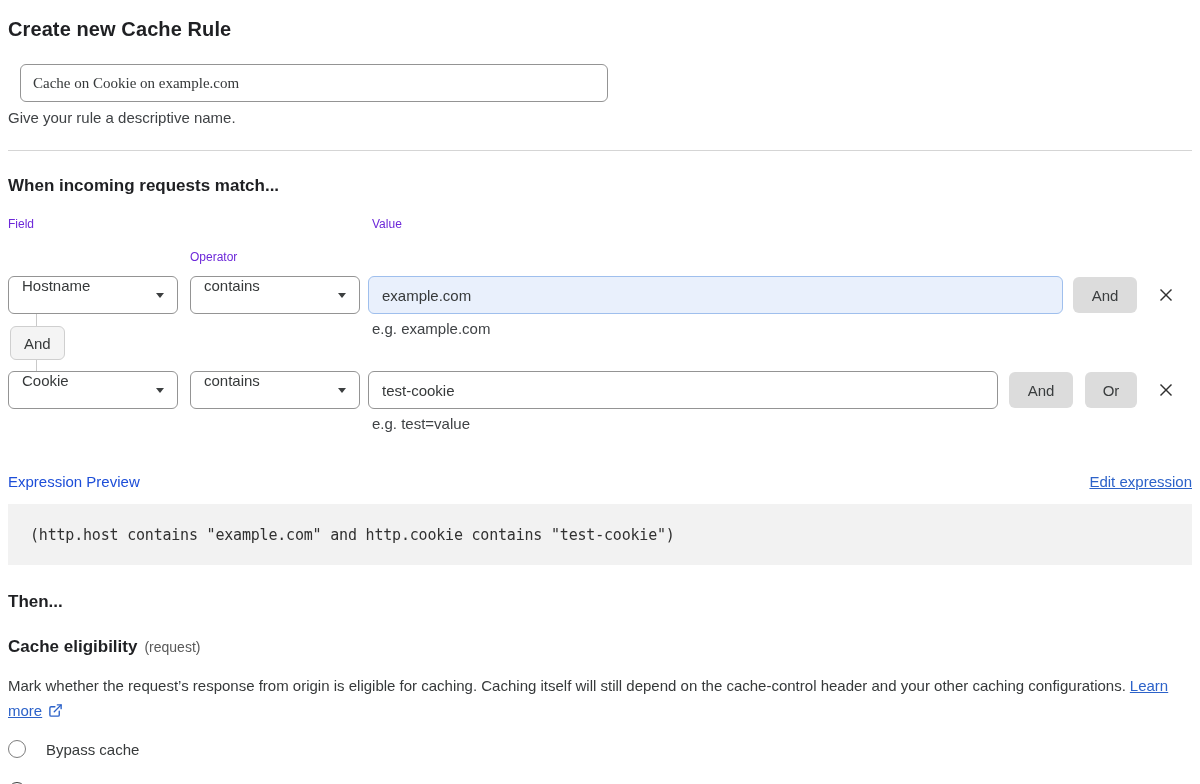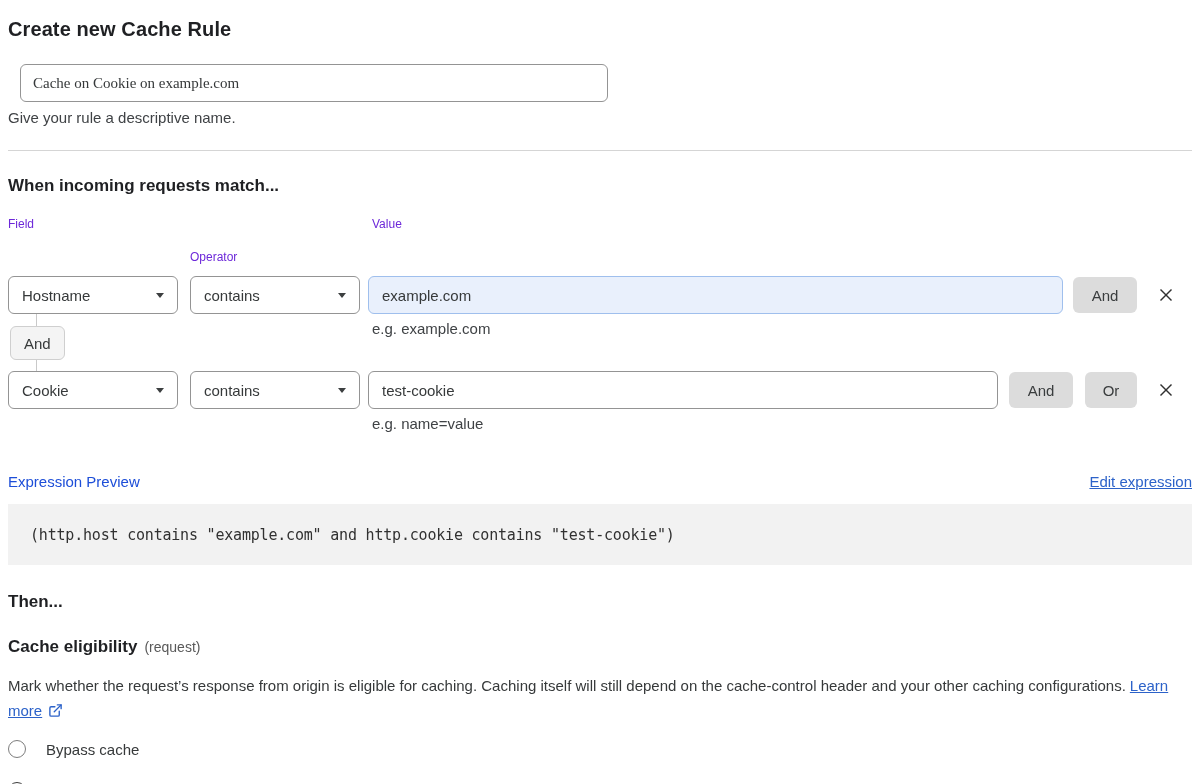--- a/index.html
+++ b/index.html
@@ -48,21 +48,21 @@
   .col-labels .col-operator { width: 182px; margin-top: 33px; }
   .col-labels .col-value { flex: 1; }
 
   .match-row { display: flex; align-items: center; height: 38px; margin-top: 10px; width: 1184px; }
 
   .select {
     position: relative;
     width: 170px; height: 38px;
     border: 1px solid #949494; border-radius: 6px;
     background: #fff;
-    display: flex; align-items: center;
+    display: flex; align-items: flex-start;
     padding: 0 30px 0 13px;
     font-size: 15px; color: #36393a;
     cursor: pointer;
     flex: none;
   }
   .select .caret {
     position: absolute; right: 13px; top: 50%; margin-top: -2px;
     width: 0; height: 0;
     border-left: 4.5px solid transparent;
     border-right: 4.5px solid transparent;
@@ -242,21 +242,21 @@
       <input class="value-input w-630" type="text" value="test-cookie" style="">
       <button class="logic-btn btn-and-2">And</button>
       <button class="logic-btn btn-or">Or</button>
       <button class="remove-btn">
         <svg width="20" height="20" viewBox="0 0 20 20">
           <line x1="4.5" y1="4.5" x2="15.5" y2="15.5" stroke="#313131" stroke-width="1.4"></line>
           <line x1="15.5" y1="4.5" x2="4.5" y2="15.5" stroke="#313131" stroke-width="1.4"></line>
         </svg>
       </button>
     </div>
-    <div class="hint row2-hint">e.g. name=value</div>
+    <div class="hint row2-hint">e.g. test=value</div>
   </div>
 
   <div class="expr-header">
     <span class="expr-label">Expression Preview</span>
     <a class="link">Edit expression</a>
   </div>
   <div class="expr-code">(http.host contains "example.com" and http.cookie contains "test-cookie")</div>
 
   <h2 class="section-heading then-heading">Then...</h2>
 

